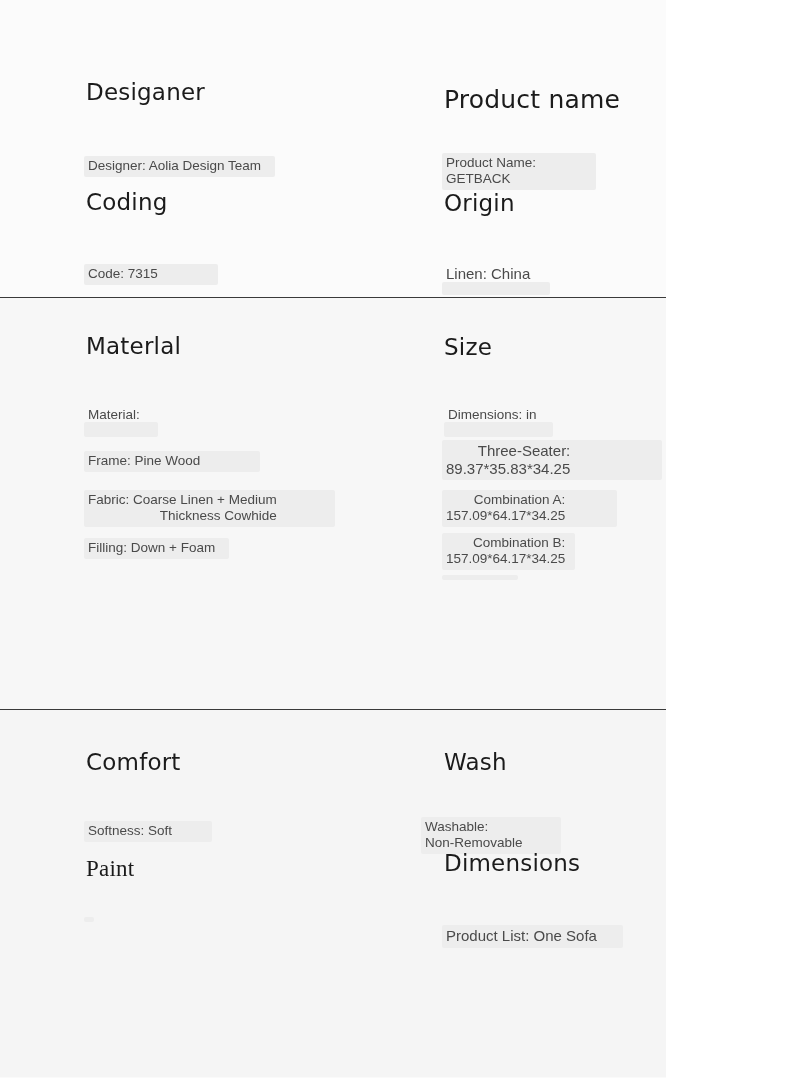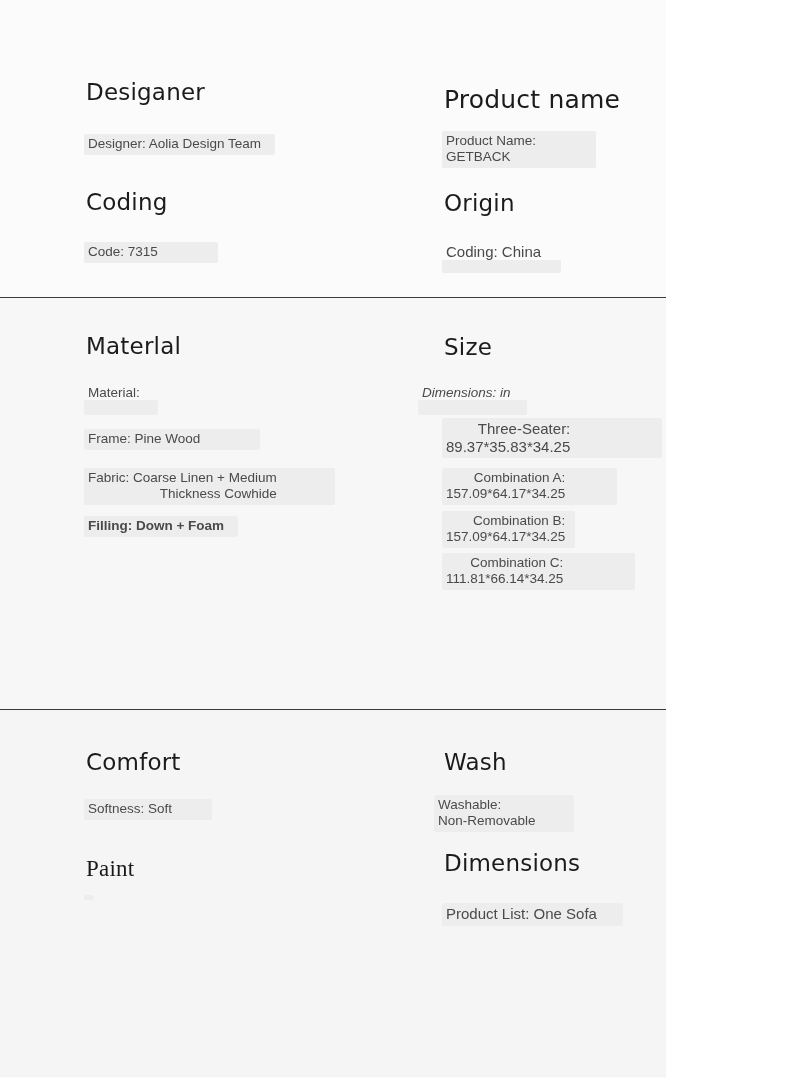--- a/index.html
+++ b/index.html
@@ -47,20 +47,21 @@
     font-size: 25px;
   }
   .field {
     position: relative;
     display: inline-block;
     font-size: 13.5px;
     line-height: 1.18;
     color: #4a4a4a;
     padding: 3px 0 4px 2px;
     max-width: 300px;
+    margin-top: 22px;
   }
   .field .hl {
     position: absolute;
     left: -2px;
     top: 1px;
     bottom: 1px;
     right: -14px;
     background: #ededed;
     border-radius: 2px;
     z-index: 0;
@@ -87,35 +88,35 @@
   .s1-product-h { top: 86px; left: 444px; }
   .s1-product-f { top: 130px; left: 444px; }
   .s1-origin-h  { top: 191px; left: 444px; }
   .s1-origin-f  { top: 240px; left: 444px; }
 
   
   .s2-material-h { top: 36px; left: 86px; }
   .s2-material-f { top: 84px; left: 86px; }
   .s2-frame-f    { top: 130px; left: 86px; }
   .s2-fabric-f   { top: 169px; left: 86px; }
-  .s2-filling-f  { top: 217px; left: 86px; font-weight: bold; }
+  .s2-filling-f  { top: 217px; left: 86px; }
   .s2-size-h     { top: 37px; left: 444px; }
-  .s2-dim-f      { top: 84px; left: 420px; font-style: italic; }
+  .s2-dim-f      { top: 84px; left: 446px; }
   .s2-three-f    { top: 119px; left: 444px; }
   .s2-comba-f    { top: 169px; left: 444px; }
   .s2-combb-f    { top: 212px; left: 444px; }
   .s2-combc-f    { top: 254px; left: 444px; }
 
   
   .s3-comfort-h  { top: 40px; left: 86px; }
   .s3-soft-f     { top: 88px; left: 86px; }
   .s3-paint-h    { top: 146px; left: 86px; font-family: Liberation Serif, serif; }
   .s3-pack-f     { top: 184px; left: 86px; }
   .s3-wash-h     { top: 40px; left: 444px; }
-  .s3-wash-f     { top: 84px; left: 436px; }
+  .s3-wash-f     { top: 84px; left: 423px; }
   .s3-check-h    { top: 141px; left: 444px; }
   .s3-check-f    { top: 192px; left: 444px; }
 </style>
 </head>
 <body>
 
 <div class="page">
 
   <div class="section sec-1">
     <h2 class="heading abs s1-designer-h">Desiganer</h2>
@@ -133,21 +134,21 @@
 
     <h2 class="heading abs s1-coding-h">Coding</h2>
     <div class="field abs s1-coding-f wide">
       <span class="hl"></span>
       <span class="txt">Code: 7315</span>
     </div>
 
     <h2 class="heading abs s1-origin-h">Origin</h2>
     <div class="field abs s1-origin-f big">
       <span class="hl" style="top:20px;bottom:-8px;right:-20px;"></span>
-      <span class="txt">Coding: China</span>
+      <span class="txt">Linen: China</span>
     </div>
   </div>
 
   <div class="section sec-2">
     <h2 class="heading abs s2-material-h">Materlal</h2>
     <div class="field abs s2-material-f">
       <span class="hl" style="top:18px;bottom:-10px;right:-18px;"></span>
       <span class="txt">Material:</span>
     </div>
     <div class="field abs s2-frame-f wide">
@@ -179,22 +180,20 @@
       <span class="txt">Combination A:
 157.09*64.17*34.25</span>
     </div>
     <div class="field abs s2-combb-f wide">
       <span class="hl" style="right:-10px;"></span>
       <span class="txt">Combination B:
 157.09*64.17*34.25</span>
     </div>
     <div class="field abs s2-combc-f wide">
       <span class="hl" style="right:-72px;"></span>
-      <span class="txt">Combination C:
-111.81*66.14*34.25</span>
     </div>
   </div>
 
   <div class="section sec-3">
     <h2 class="heading abs s3-comfort-h">Comfort</h2>
     <div class="field abs s3-soft-f wide">
       <span class="hl" style="right:-40px;"></span>
       <span class="txt">Softness: Soft</span>
     </div>
 

